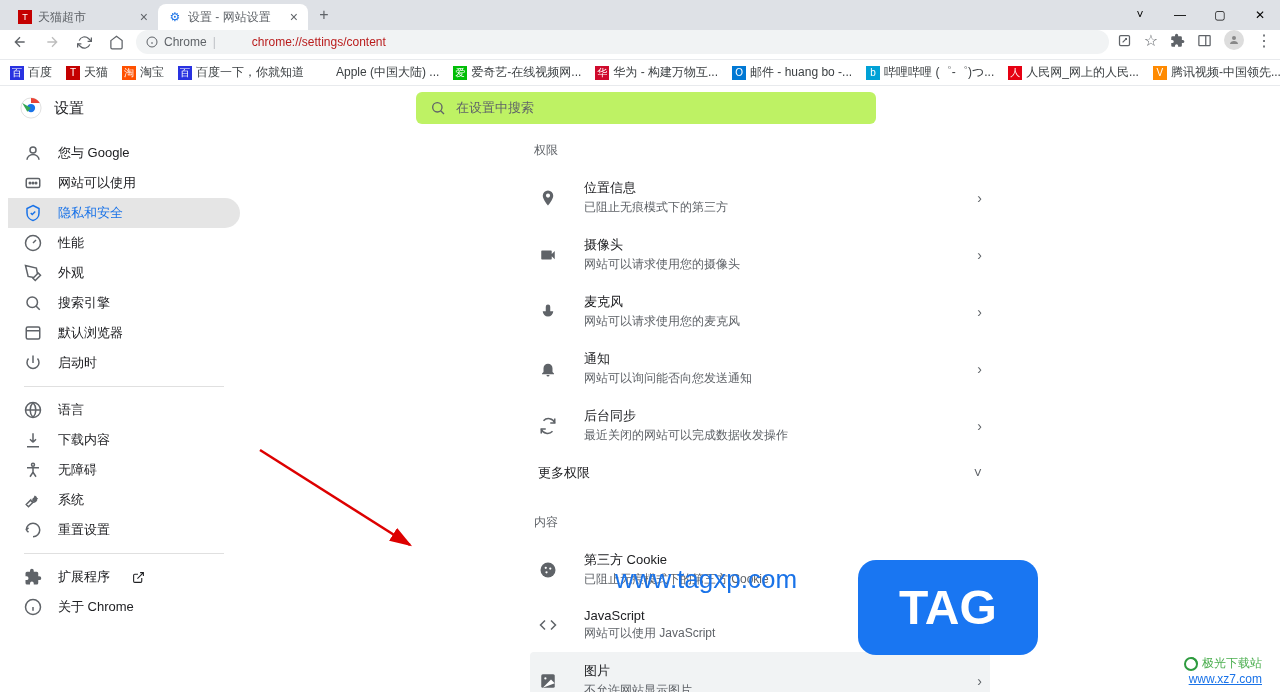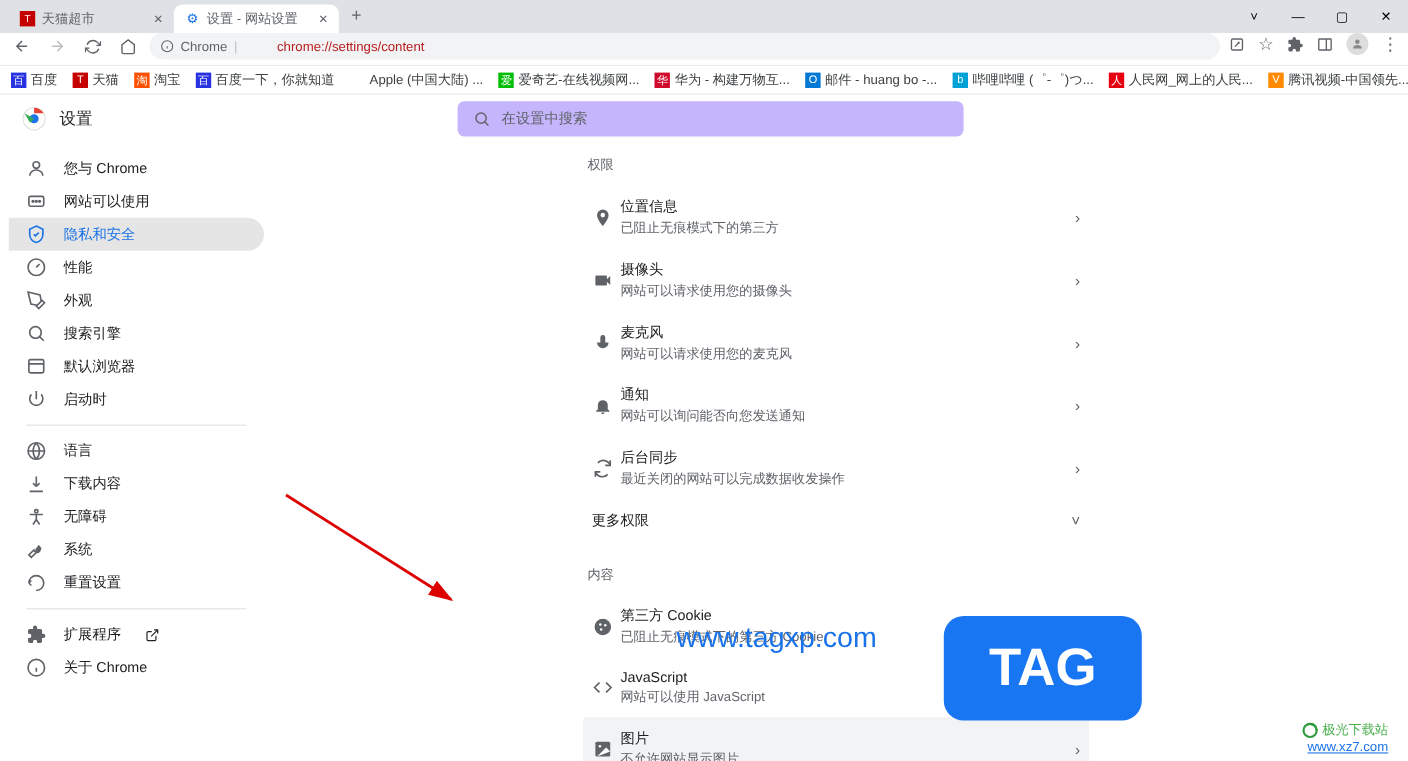--- a/index.html
+++ b/index.html
@@ -26,37 +26,37 @@
 .addr-right { display: flex; align-items: center; gap: 12px; color: #5f6368; }
 
 
 .bookbar { height: 26px; background: #fff; display: flex; align-items: center; padding: 0 10px; gap: 14px; font-size: 12px; color: #3c4043; border-bottom: 1px solid #e8eaed; }
 .bookmark { display: flex; align-items: center; gap: 4px; white-space: nowrap; }
 .book-ico { width: 14px; height: 14px; display: inline-flex; align-items: center; justify-content: center; font-size: 10px; }
 
 
 .settings-header { height: 44px; display: flex; align-items: center; padding: 0 20px; gap: 12px; font-size: 15px; color: #202124; }
 .chrome-logo { width: 22px; height: 22px; }
-.search-box { margin-left: 320px; display: flex; align-items: center; background: #c4b5fd; border-radius: 6px; height: 32px; width: 460px; padding: 0 14px; gap: 10px; font-size: 13px; color: #5f6368; }
+.search-box { margin-left: 320px; display: flex; align-items: center; background: #bef264; border-radius: 6px; height: 32px; width: 460px; padding: 0 14px; gap: 10px; font-size: 13px; color: #5f6368; }
 
 
 .main { display: flex; height: calc(692px - 30px - 30px - 26px - 44px); }
 .sidebar { width: 240px; padding: 8px 0 8px 8px; }
 .side-item { display: flex; align-items: center; gap: 16px; height: 30px; padding: 0 16px; font-size: 13px; color: #202124; border-radius: 0 18px 18px 0; cursor: pointer; }
 .side-item.selected { background: #e5e5e5; color: #1a73e8; }
 .side-item.selected .side-ico { color: #1a73e8; }
 .side-ico { width: 18px; color: #5f6368; display: inline-flex; }
 .side-divider { border: none; border-top: 1px solid #e0e0e0; margin: 8px 16px; }
 .ext-link { margin-left: 6px; }
 
 
 .content { flex: 1; display: flex; justify-content: center; padding-top: 4px; }
 .panel { width: 460px; }
 .section-label { font-size: 12px; color: #5f6368; padding: 8px 4px 10px; }
-.row { display: flex; align-items: center; padding: 10px 8px; gap: 6px; cursor: pointer; border-radius: 4px; }
+.row { display: flex; align-items: center; padding: 10px 8px; gap: 26px; cursor: pointer; border-radius: 4px; }
 .row:hover, .row.highlight { background: #f1f3f4; }
 .row-ico { width: 20px; color: #5f6368; display: flex; justify-content: center; }
 .row-body { flex: 1; }
 .row-title { font-size: 13px; color: #202124; }
 .row-sub { font-size: 12px; color: #5f6368; margin-top: 2px; }
 .chev { color: #5f6368; font-size: 14px; }
 .expand-row { display: flex; align-items: center; justify-content: space-between; padding: 10px 8px; font-size: 13px; color: #202124; }
 
 
 .arrow-svg { position: absolute; left: 250px; top: 440px; pointer-events: none; }
@@ -225,21 +225,21 @@
 <div class="main">
   <div class="sidebar">
     <div id="sb1">
         <div class="side-item">
           <span class="side-ico">
             <svg width="18" height="18" viewBox="0 0 24 24" fill="none" stroke="currentColor" stroke-width="2">
               <circle cx="12" cy="8" r="4"></circle>
               <path d="M4 21c0-4 4-7 8-7s8 3 8 7"></path>
             </svg>
           </span>
-          <span>您与 Chrome</span>
+          <span>您与 Google</span>
         </div>
         <div class="side-item">
           <span class="side-ico">
             <svg width="18" height="18" viewBox="0 0 24 24" fill="none" stroke="currentColor" stroke-width="2">
               <rect x="3" y="6" width="18" height="12" rx="2"></rect>
               <circle cx="8" cy="12" r="1" fill="currentColor"></circle>
               <circle cx="12" cy="12" r="1" fill="currentColor"></circle>
               <circle cx="16" cy="12" r="1" fill="currentColor"></circle>
             </svg>
           </span>

